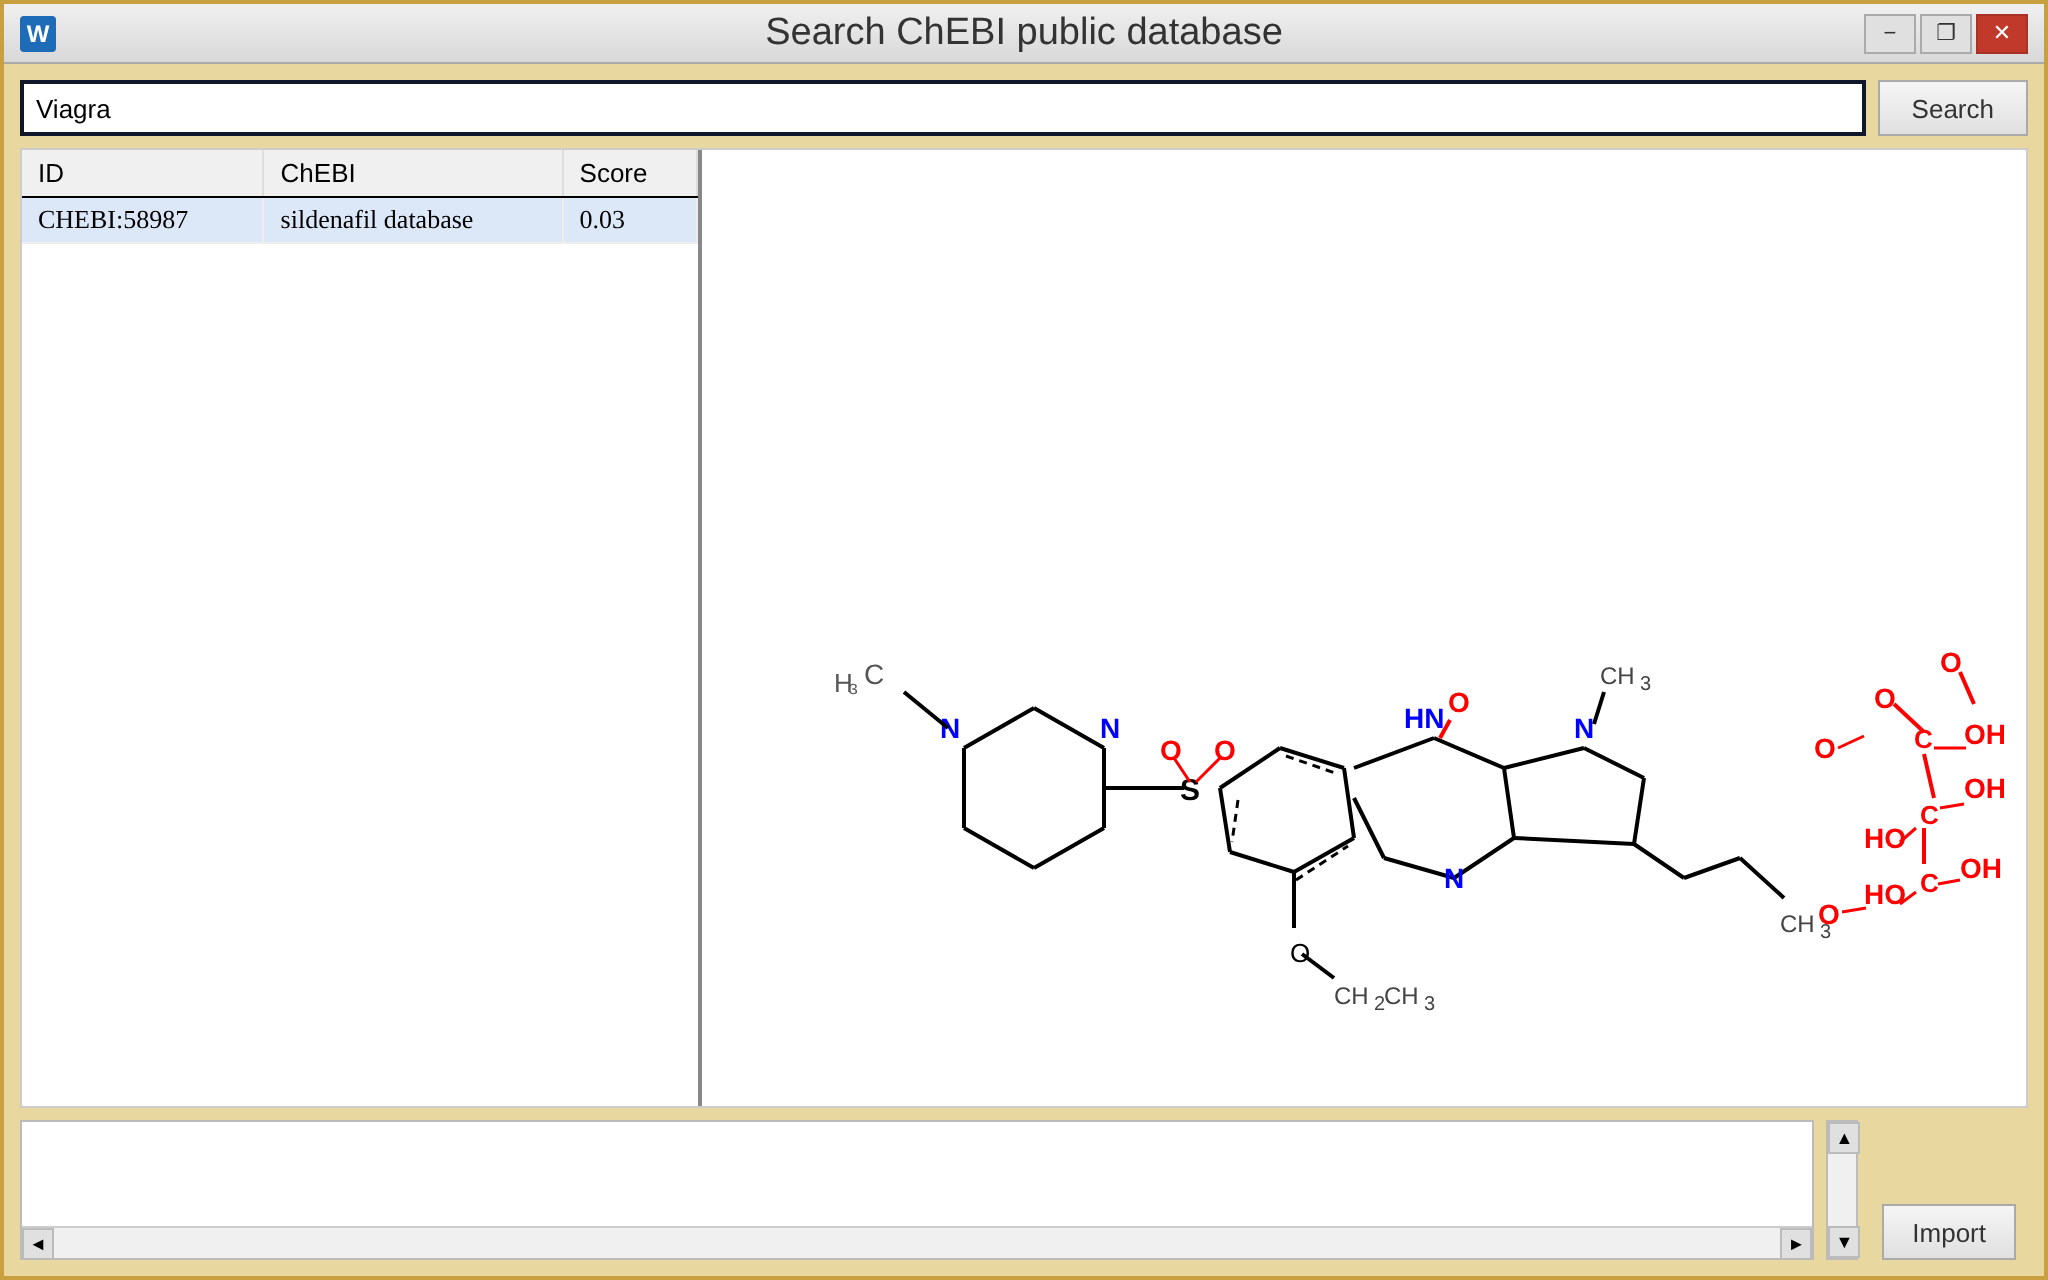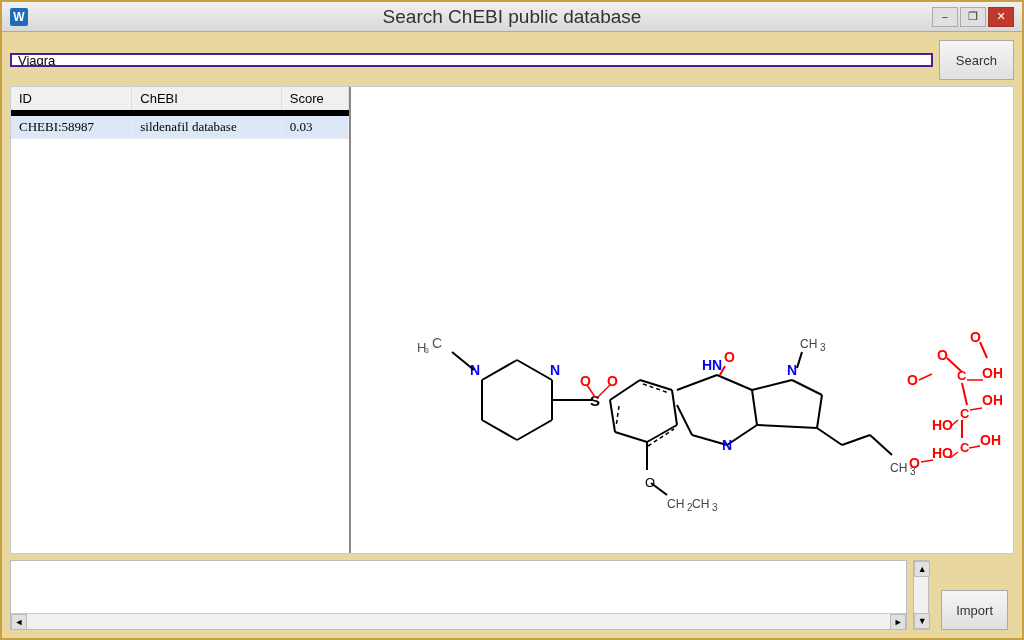--- a/index.html
+++ b/index.html
@@ -81,29 +81,29 @@
       padding: 8px;
       gap: 6px;
     }
     .search-bar {
       display: flex;
       gap: 6px;
       align-items: center;
     }
     .search-input {
       flex: 1;
-      height: 14px;
-      border: 2px solid #4c1d95;
+      height: 28px;
+      border: 2px solid #0f172a;
       padding: 2px 6px;
       font-size: 13px;
       background: white;
       outline: none;
     }
     .search-button {
-      height: 40px;
+      height: 28px;
       padding: 0 16px;
       background: linear-gradient(to bottom, #f5f5f5, #e0e0e0);
       border: 1px solid #aaa;
       cursor: pointer;
       font-size: 13px;
       color: #333;
     }
     .main-area {
       flex: 1;
       display: flex;
@@ -120,21 +120,21 @@
       display: flex;
       flex-direction: column;
     }
     .results-table {
       width: 100%;
       border-collapse: collapse;
       font-size: 13px;
     }
     .results-table th {
       background: #f0f0f0;
-      border-bottom: 6px solid #000000;
+      border-bottom: 1px solid #000000;
       padding: 4px 8px;
       text-align: left;
       font-weight: normal;
       border-right: 1px solid #ddd;
     }
     .results-table td {
       padding: 3px 8px;
       border-bottom: 1px solid #eee;
       border-right: 1px solid #eee;
       vertical-align: middle;
@@ -347,16 +347,16 @@
           <div style="width:16px; height:16px; background:#e0e0e0; border:1px solid #bbb; display:flex; align-items:center; justify-content:center; font-size:9px; cursor:pointer;">◄</div>
           <div style="flex:1;"></div>
           <div style="width:16px; height:16px; background:#e0e0e0; border:1px solid #bbb; display:flex; align-items:center; justify-content:center; font-size:9px; cursor:pointer;">►</div>
         </div>
       </div>
       <div style="display:flex; flex-direction:column; width:16px; background:#f0f0f0; border:1px solid #bbb;">
         <div style="width:16px; height:16px; background:#e0e0e0; border:1px solid #bbb; display:flex; align-items:center; justify-content:center; font-size:9px; cursor:pointer;">▲</div>
         <div style="flex:1;"></div>
         <div style="width:16px; height:16px; background:#e0e0e0; border:1px solid #bbb; display:flex; align-items:center; justify-content:center; font-size:9px; cursor:pointer;">▼</div>
       </div>
-      <button class="import-button" style="align-self:flex-end; margin-bottom:0; height:40px;">Import</button>
+      <button class="import-button" style="align-self:flex-end; margin-bottom:0; height:28px;">Import</button>
     </div>
   </div>
 </div>
 
 </body></html>

